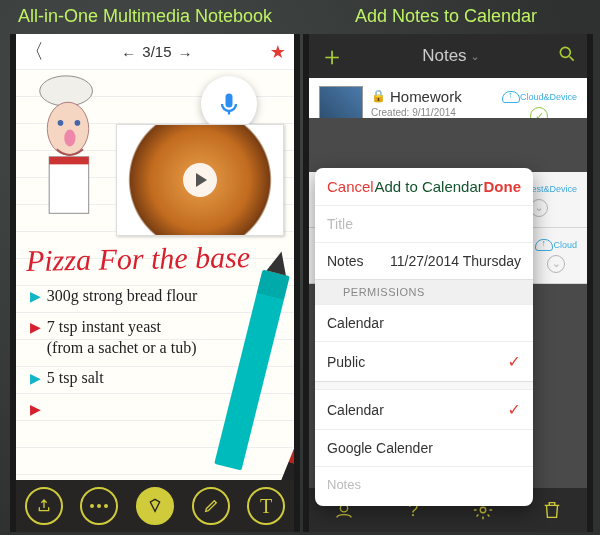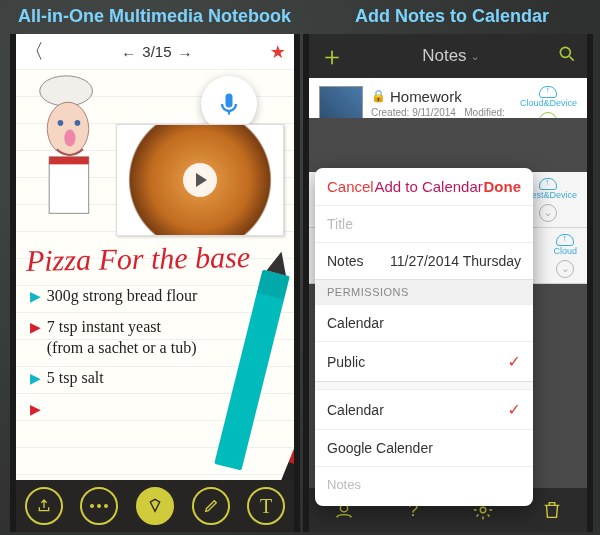--- a/index.html
+++ b/index.html
@@ -6,23 +6,23 @@
   body {
     width: 600px; height: 535px;
     background: #3a3e3c;
     background-image: radial-gradient(circle at 20% 20%, #454a48 0%, #2e312f 70%);
     font-family: -apple-system, "Helvetica Neue", Arial, sans-serif;
     overflow: hidden;
     position: relative;
   }
   .header-label {
     position: absolute;
-    color: #7dd3fc;
+    color: #bef264;
     font-size: 18px;
-    font-weight: 700;
+    font-weight: 400;
   }
   .hl1 { left: 18px; top: 6px; }
   .hl2 { left: 355px; top: 6px; }
 
   
   .phone {
     position: absolute;
     background: #1a1a1a;
     border-radius: 0;
   }
@@ -141,21 +141,21 @@
     display:flex; align-items:center; gap:8px;
     padding: 8px 10px; border-bottom: 1px solid #ddd;
     position: relative;
   }
   .thumb { width: 44px; height: 44px; background: linear-gradient(45deg,#2a4a6a,#4a7aaa); border: 1px solid #999;}
   .r-item-body { flex:1; }
   .r-item-title { display:flex; align-items:center; gap:4px; font-size: 15px; color:#333;}
   .lock { color: #3db0e6; font-size: 12px;}
   .r-item-meta { font-size: 10px; color: #888; margin-top: 2px;}
   .r-right-icons { display:flex; flex-direction:column; align-items:center; gap:4px;}
-  .cloud-badge { color:#3db0e6; font-size:9px; display:flex; flex-direction:column; align-items:center;}
+  .cloud-badge { color:#3db0e6; font-size:9px; display:flex; flex-direction:row; align-items:center;}
   .cloud-shape { width:18px; height:12px; border: 1.5px solid #3db0e6; border-radius: 8px 8px 3px 3px; position:relative;}
   .cloud-shape::after { content:"↑"; position:absolute; left:5px; top:-2px; font-size:9px; color:#3db0e6;}
   .check-circ { width:18px; height:18px; border:1.5px solid #8eca3a; border-radius:50%; color:#8eca3a; display:flex; align-items:center; justify-content:center; font-size:11px;}
   .chev-circ { width:18px; height:18px; border:1.5px solid #bbb; border-radius:50%; color:#bbb; display:flex; align-items:center; justify-content:center; font-size:11px;}
 
   .r-tabbar {
     height: 40px; background: #2b2b2b; display:flex;
   }
   .r-tab { flex:1; display:flex; align-items:center; justify-content:center; color:#888; border-right:1px solid #1a1a1a;}
   .r-tab.active { color:#a8cc33; border-bottom: 2px solid #a8cc33;}
@@ -173,30 +173,30 @@
   }
   .popup::before {
     content:""; position:absolute; top:-8px; left:30px;
     border-bottom: 8px solid #fff; border-left: 8px solid transparent; border-right: 8px solid transparent;
   }
   .p-header {
     display:flex; justify-content:space-between; align-items:center;
     padding: 10px 12px; font-size: 15px;
   }
   .p-cancel { color: #e53935; }
-  .p-title { color: #be185d; font-weight: 400; text-align: center;}
+  .p-title { color: #14532d; font-weight: 400; text-align: center;}
   .p-done { color: #e53935; font-weight: 600;}
   .p-row {
     padding: 10px 12px; border-top: 1px solid #eee;
     display:flex; justify-content:space-between; align-items:center;
     font-size: 14px; color:#333;
   }
   .p-row.dim { color:#bbb; }
   .p-section {
-    padding: 6px 12px; background: #f0f0f0; color:#888;
+    padding: 6px 28px; background: #f0f0f0; color:#888;
     font-size: 11px; letter-spacing: .5px; border-top:1px solid #e0e0e0;
   }
   .p-check { color: #e53935; font-size: 16px;}
   .p-notes { padding: 10px 12px; color:#bbb; font-size:13px; border-top:1px solid #eee; min-height: 40px;}
 
   .list-overlay {
     position: absolute; left: 0; right:0; top: 84px; bottom: 44px;
     background: #4a4a4a;
   }
   .faded-row {

